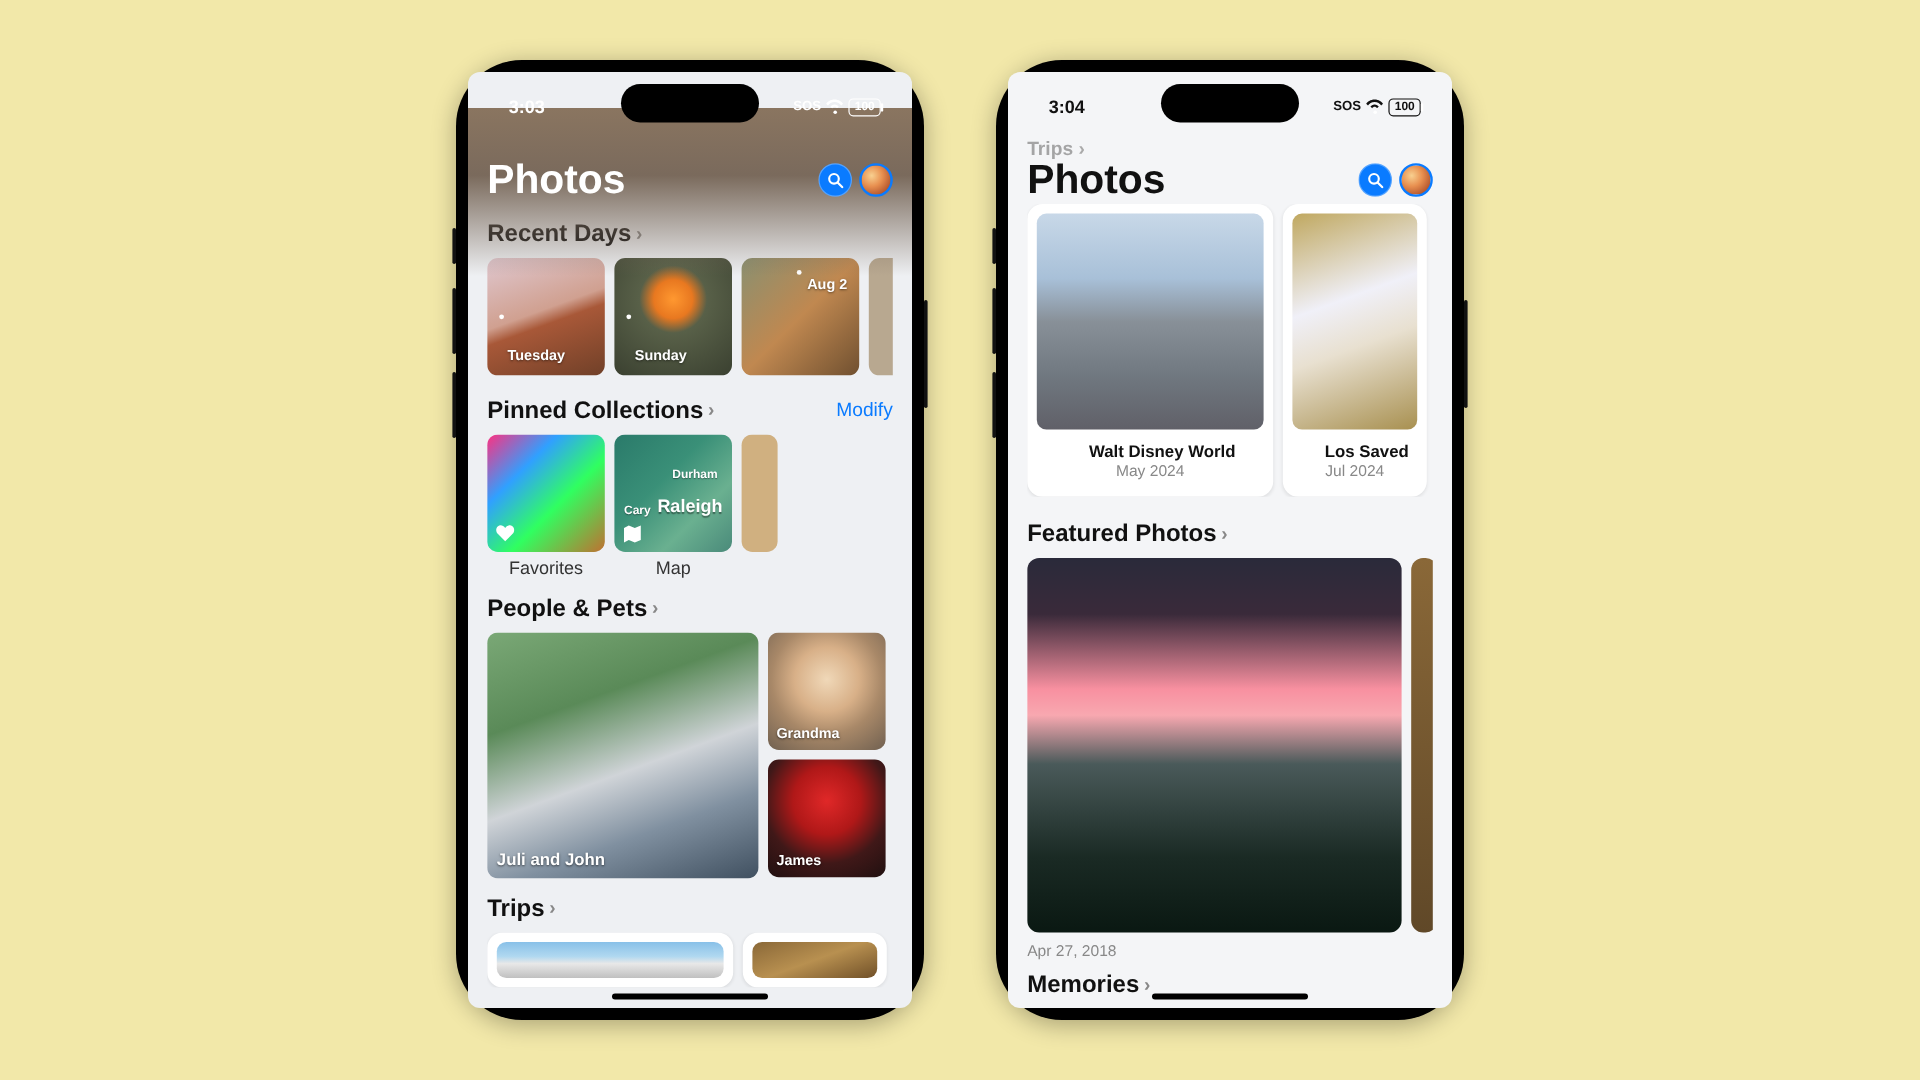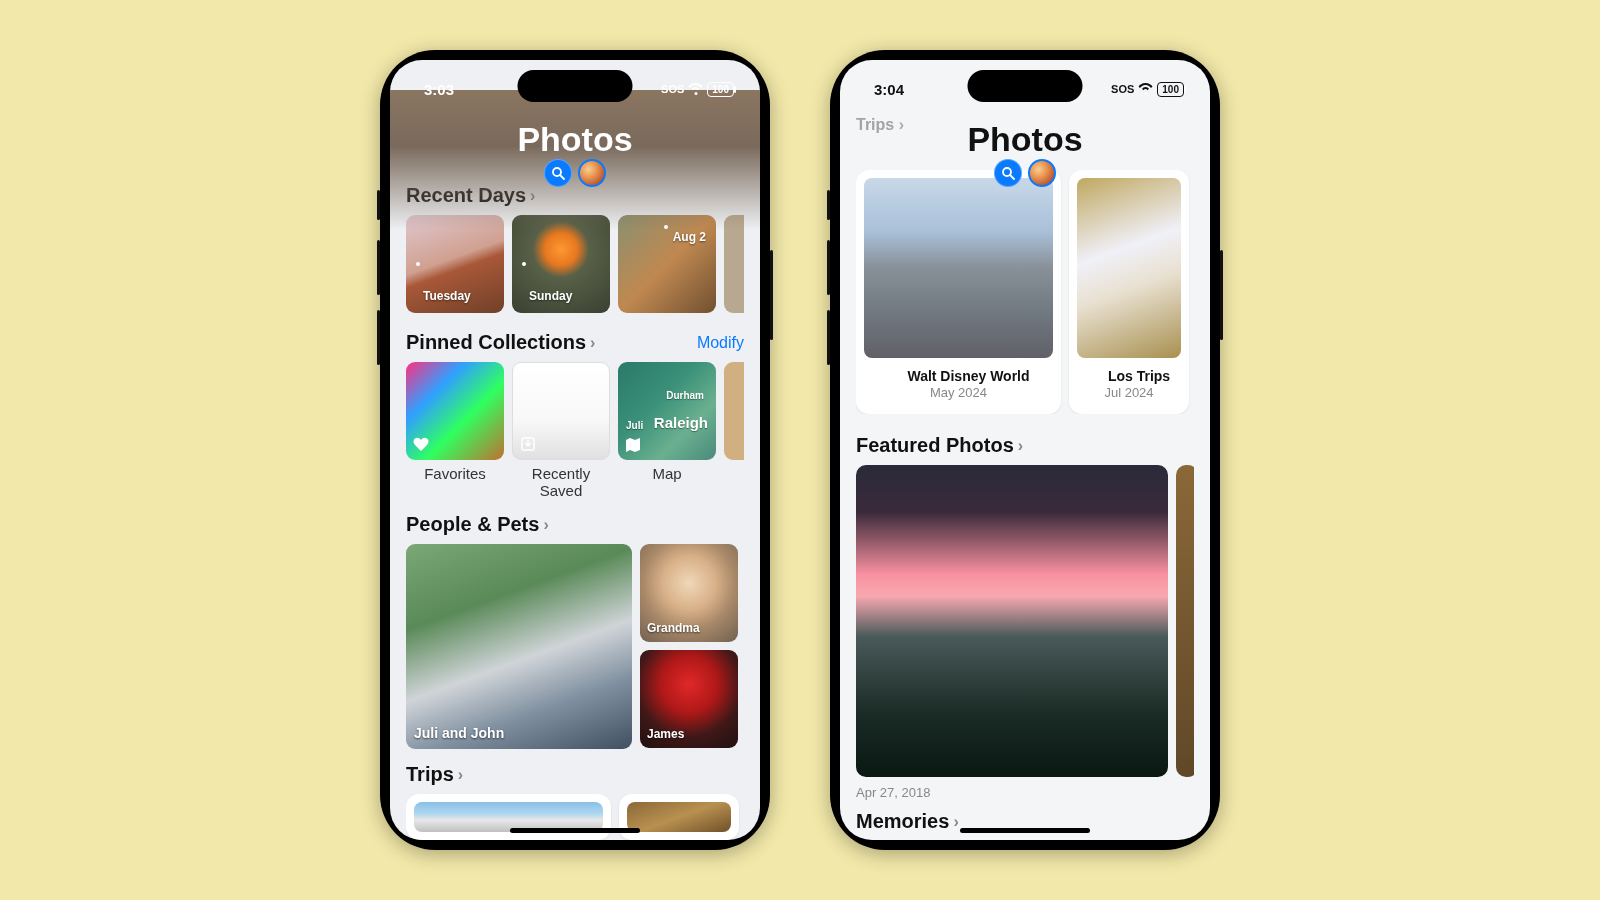--- a/index.html
+++ b/index.html
@@ -24,21 +24,21 @@
   }
   .phone-side-btn { position:absolute; background:#111; border-radius:2px; }
   .phone-side-btn.left1 { left:-3px; top:140px; width:3px; height:30px; }
   .phone-side-btn.left2 { left:-3px; top:190px; width:3px; height:55px; }
   .phone-side-btn.left3 { left:-3px; top:260px; width:3px; height:55px; }
   .phone-side-btn.right1 { right:-3px; top:200px; width:3px; height:90px; }
   .screen {
     width: 100%;
     height: 100%;
     background: #eef0f3;
-    border-radius: 32px;
+    border-radius: 10px;
     overflow: hidden;
     position: relative;
   }
   .dynamic-island {
     position: absolute;
     top: 10px; left: 50%;
     transform: translateX(-50%);
     width: 115px; height: 32px;
     background: #000;
     border-radius: 20px;
@@ -69,21 +69,20 @@
   .wifi-icon svg{position:absolute;top:-2px;left:0;}
   .app-header {
     position: absolute;
     top: 30px; left: 0; right: 0;
     height: 90px;
     z-index: 30;
     display: flex;
     align-items: center;
     padding: 0 16px;
     padding-top: 30px;
-    flex-direction: column;
   }
   .header-bg {
     position:absolute; top:0; left:-5px; right:-5px; height:140px;
     background: linear-gradient(180deg,#8a7560 0%,#7a6a5c 40%, rgba(122,106,92,0.5) 70%, rgba(200,200,200,0) 100%);
     z-index:-1;
   }
   .app-title {
     font-size: 34px; font-weight: 700; color: #fff; flex:1;
   }
   .header-icons { display:flex; align-items:center; gap:6px; }
@@ -238,33 +237,24 @@
       <div class="strip">
         <div class="pinned-item">
           <div class="pinned-thumb g-fav">
             <svg class="pin-icon" viewBox="0 0 16 16">
                 <path d="M8 14 L2 8 C0 6 0 3 2 1.5 C4 0 6.5 1 8 3 C9.5 1 12 0 14 1.5 C16 3 16 6 14 8 Z" fill="#fff"></path>
               </svg>
           </div>
           <div class="pinned-label">Favorites</div>
         </div>
         <div class="pinned-item">
-          <div class="pinned-thumb g-saved">
-            <svg class="pin-icon" viewBox="0 0 16 16">
-                <rect x="2" y="2" width="12" height="12" rx="2" fill="none" stroke="#fff" stroke-width="1.5"></rect>
-                <path d="M8 4 L8 10 M5 7 L8 10 L11 7" stroke="#fff" stroke-width="1.5" fill="none"></path>
-              </svg>
-          </div>
-          <div class="pinned-label">Recently Saved</div>
-        </div>
-        <div class="pinned-item">
           <div class="pinned-thumb g-map" style="position:relative">
             <span class="map-label" style="top:28px;right:12px">Durham</span>
             <span class="map-label" style="top:52px;right:8px;font-weight:700;font-size:15px">Raleigh</span>
-            <span class="map-label" style="top:58px;left:8px">Juli</span>
+            <span class="map-label" style="top:58px;left:8px">Cary</span>
             <svg class="pin-icon" viewBox="0 0 16 16">
                 <path d="M1 3 L5 1 L10 3 L15 1 L15 13 L10 15 L5 13 L1 15 Z" fill="#fff"></path>
               </svg>
           </div>
           <div class="pinned-label">Map</div>
         </div>
         <div class="pinned-item">
           <div class="pinned-thumb" style="width:30px;background:#d0b080"></div>
         </div>
       </div>
@@ -349,21 +339,21 @@
 
     <div class="content" style="top:108px">
       <div class="strip" style="margin-top:2px">
         <div class="trip-card">
           <div class="trip-img g-disney"></div>
           <div class="trip-title">Walt Disney World</div>
           <div class="trip-sub">May 2024</div>
         </div>
         <div class="trip-card" style="width:120px">
           <div class="trip-img g-gatos" style="width:104px"></div>
-          <div class="trip-title" style="white-space:nowrap">Los Trips</div>
+          <div class="trip-title" style="white-space:nowrap">Los Saved</div>
           <div class="trip-sub" style="white-space:nowrap">Jul 2024</div>
         </div>
       </div>
 
       <div class="section-head" style="margin-top:20px">
         <span class="section-title">Featured Photos</span>
         <span class="chevron">›</span>
       </div>
       <div class="strip">
         <div>

